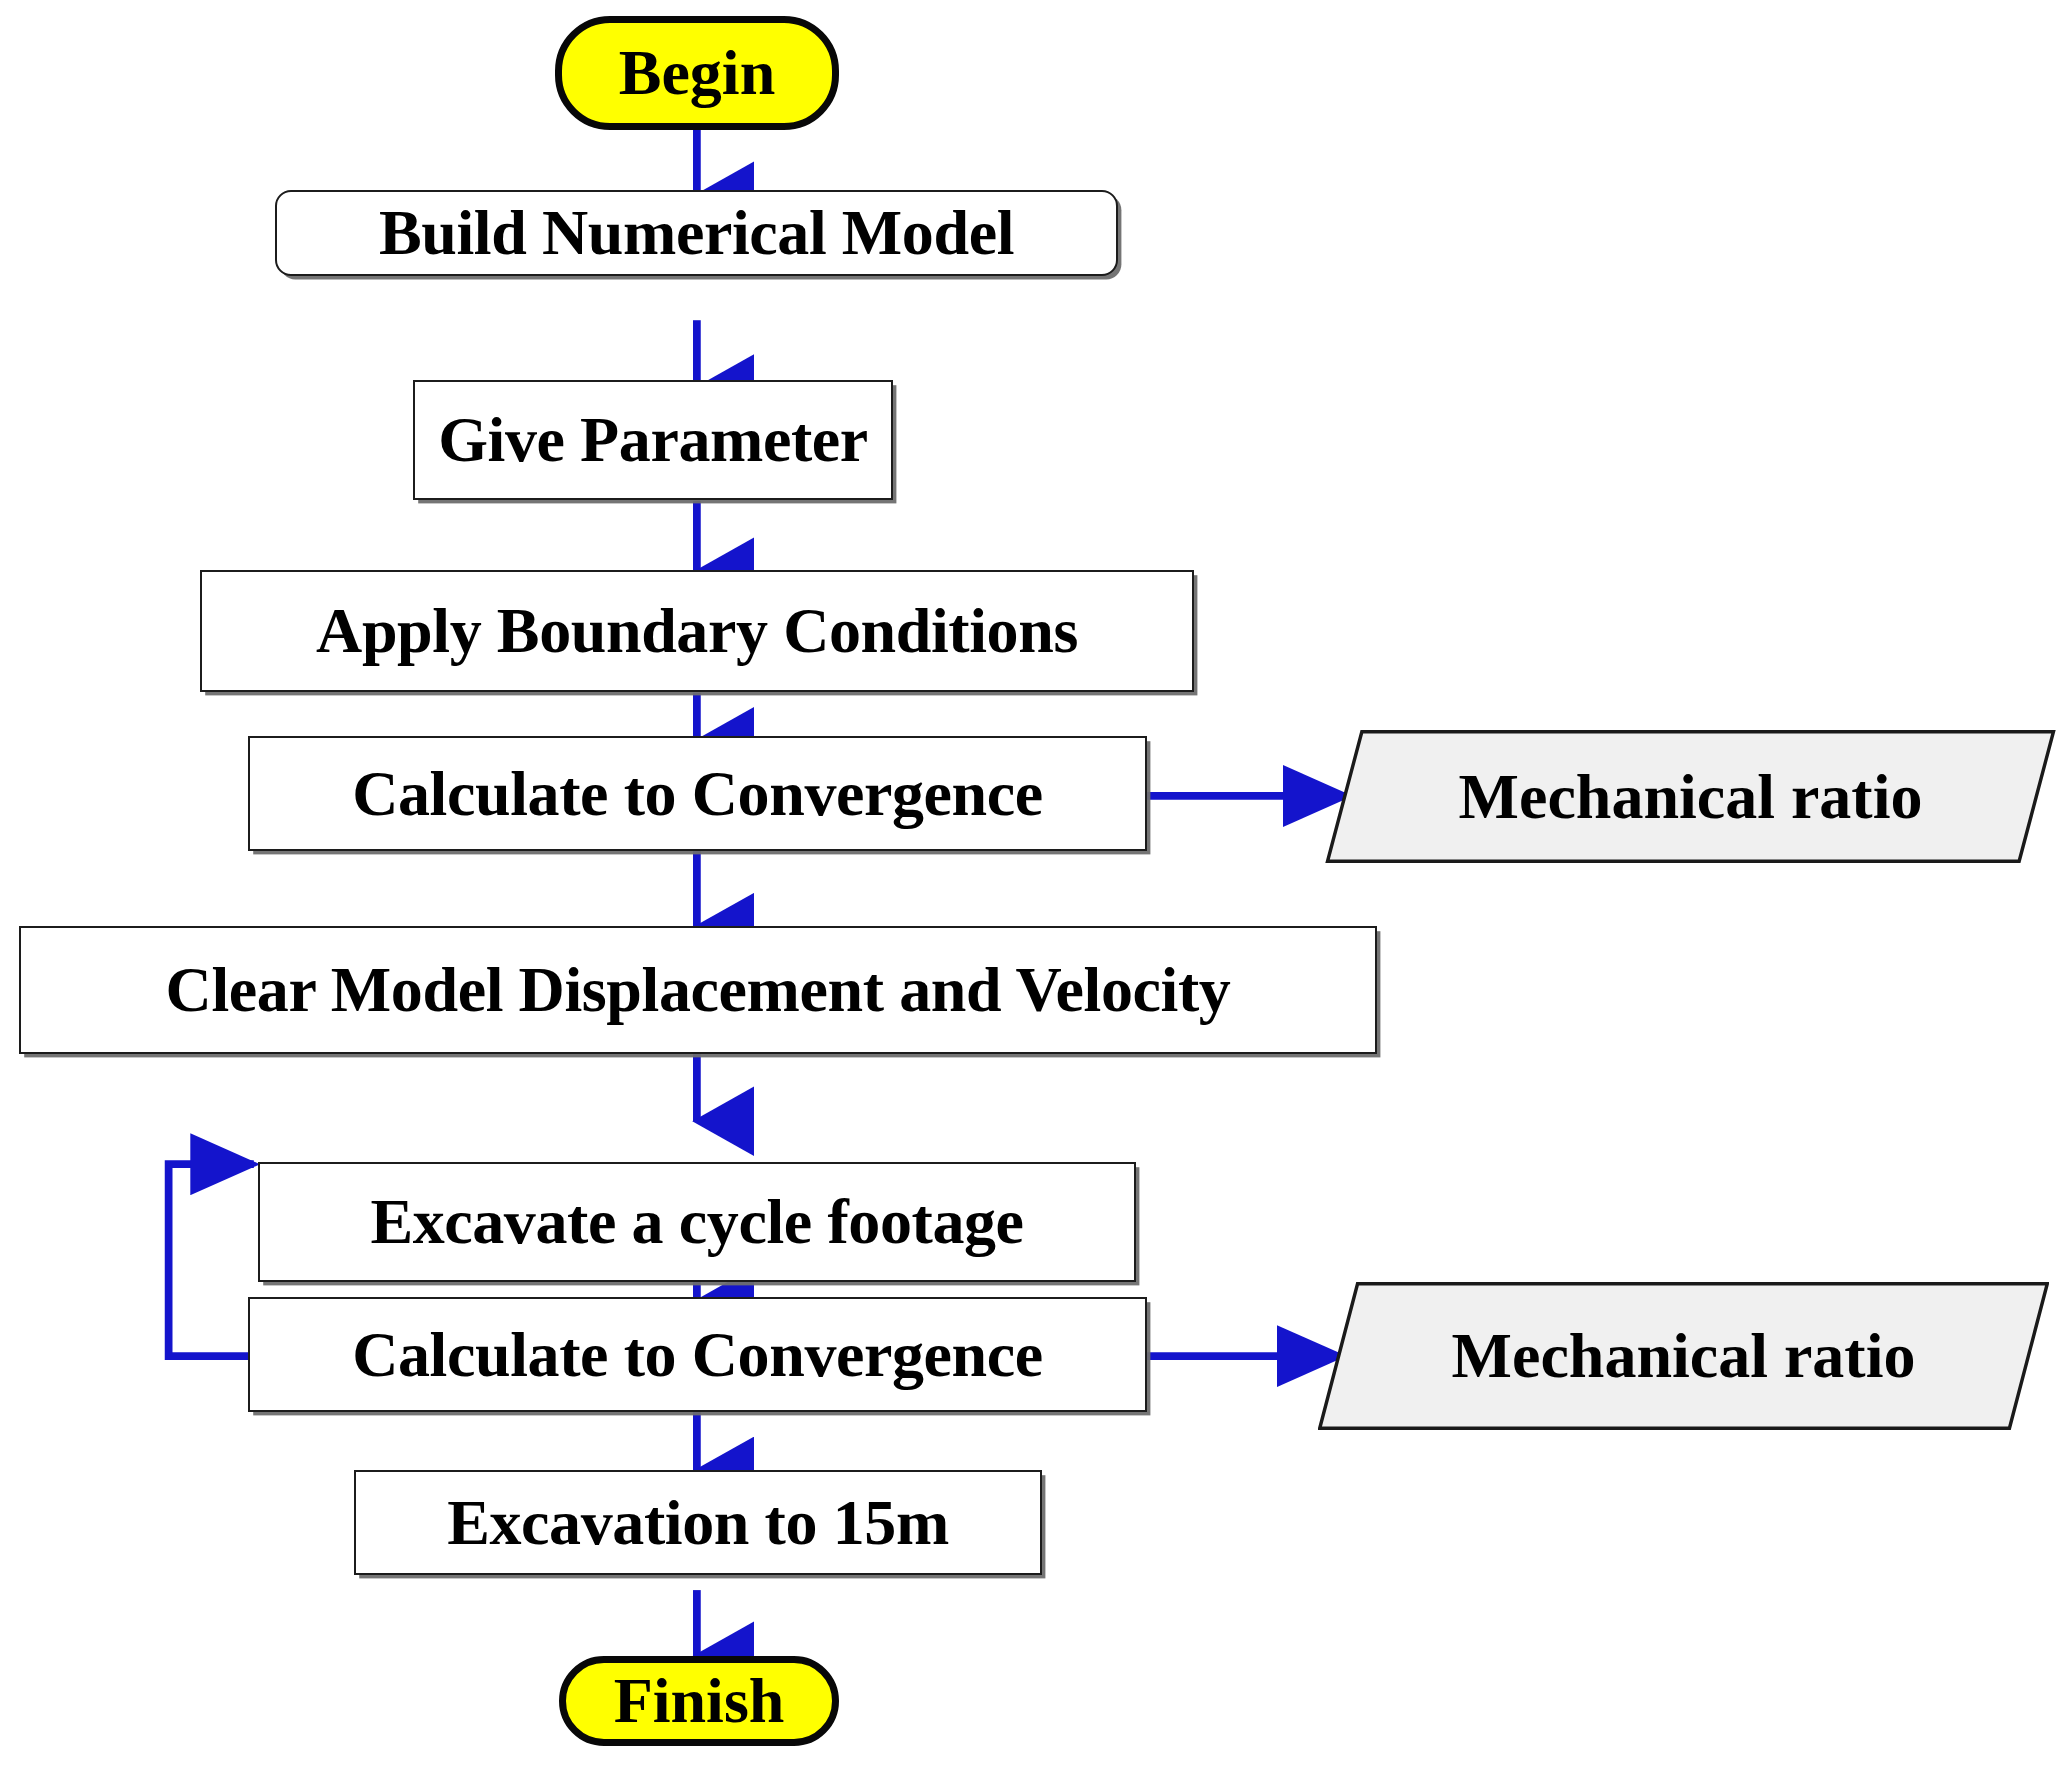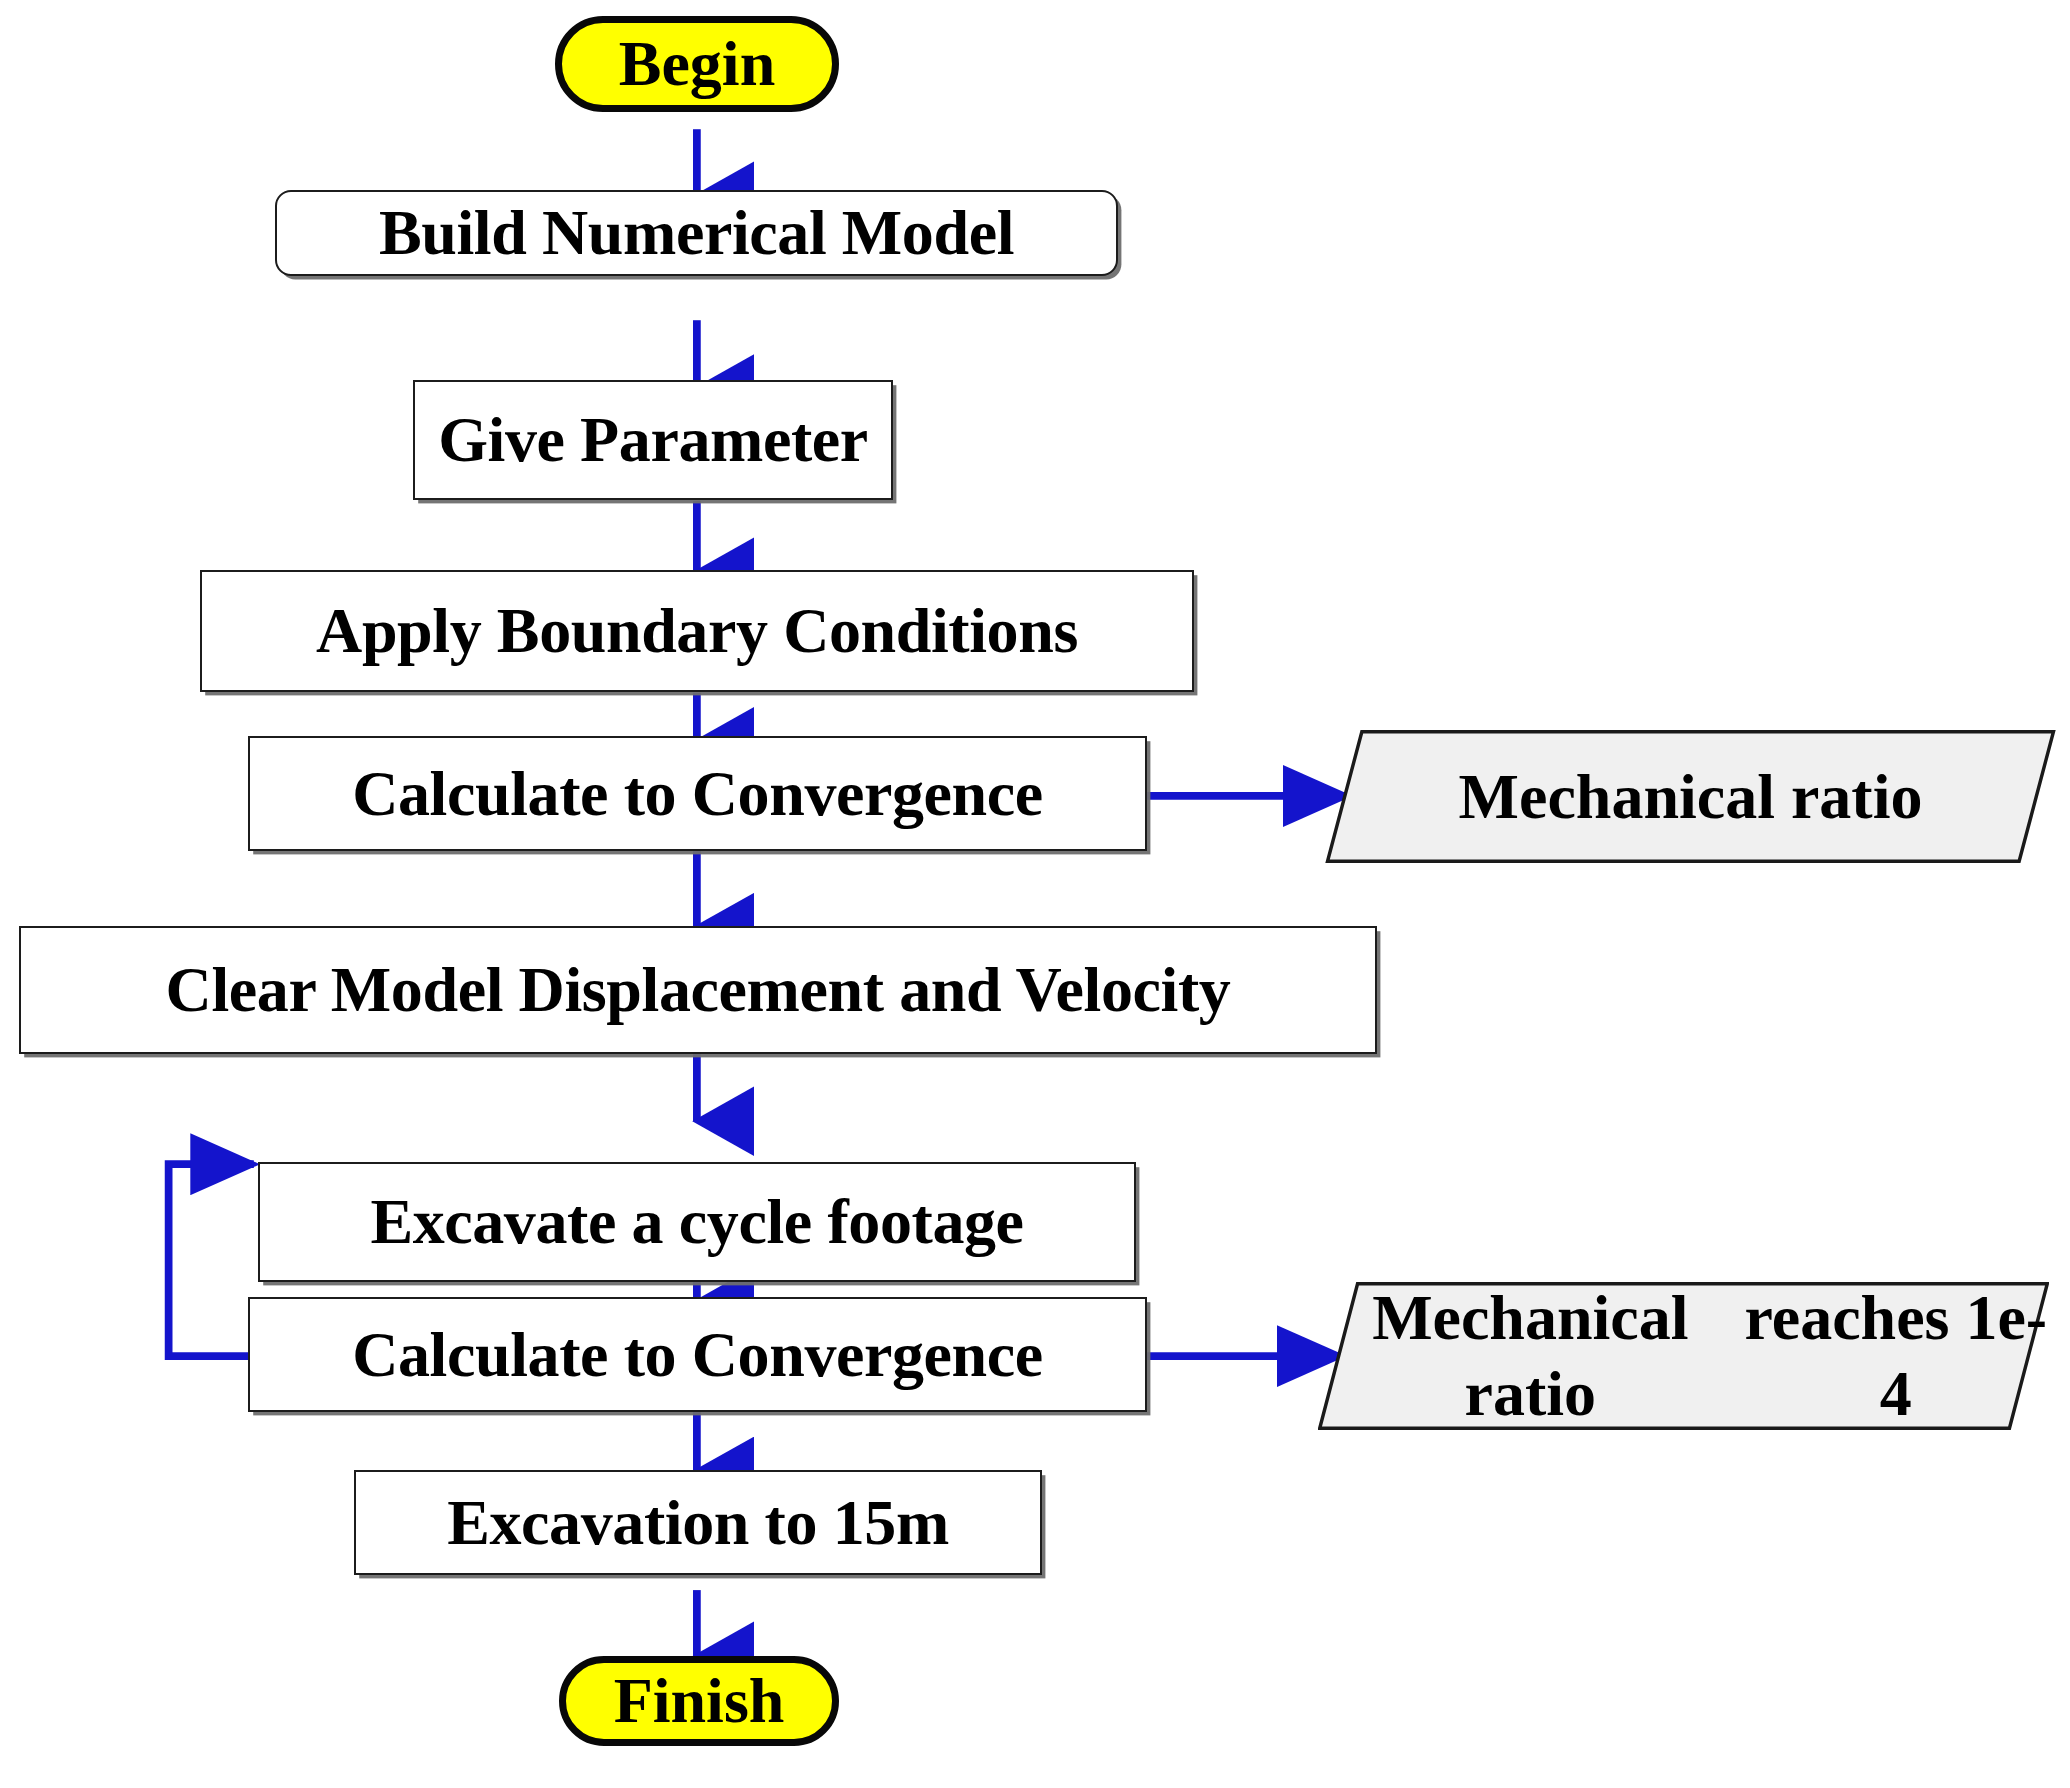--- a/index.html
+++ b/index.html
@@ -111,21 +111,21 @@
 
       <path d="M 290 1576 L 196 1576 L 196 1353 L 295 1353" marker-end="url(#arrowRight)"></path>
 
       <line x1="810" y1="1639" x2="1810" y2="1639" stroke="none"></line>
       <line x1="810" y1="1639" x2="810" y2="1710" marker-end="url(#arrowDown)"></line>
 
       <line x1="810" y1="1848" x2="810" y2="1925" marker-end="url(#arrowDown)"></line>
     </g>
   </svg>
 
-  <div class="node terminator" style="left:555px; top:15.5px; width:284px; height:96px;text-align:right;">
+  <div class="node terminator" style="left:555px; top:15.5px; width:284px; height:114px;text-align:right;">
     <span>Begin</span>
   </div>
 
   <div class="node process" style="left:275px; top:190px; width:843px; height:86px;border-radius:16px;">
     <span>Build Numerical Model</span>
   </div>
 
   <div class="node process" style="left:413px; top:380px; width:480px; height:120px;">
     <span>Give Parameter</span>
   </div>
@@ -158,21 +158,20 @@
   <div class="node process" style="left:248px; top:1297px; width:899px; height:115px;">
     <span>Calculate to Convergence</span>
   </div>
 
   <div class="paraWrap" style="left:1318px; top:1282px; width:731px; height:148px;">
     <svg width="731" height="148" viewBox="0 0 850 172" xmlns="http://www.w3.org/2000/svg">
       <polygon points="46,2 848,2 804,170 2,170" fill="#F0F0F0" stroke="#1A1A1A" stroke-width="4"></polygon>
     </svg>
     <div class="paraLabel">
       <span>Mechanical ratio</span>
-      <span>reaches 1e-4</span>
     </div>
   </div>
 
   <div class="node process" style="left:354px; top:1470px; width:688px; height:105px;">
     <span>Excavation to 15m</span>
   </div>
 
   <div class="node terminator" style="left:559px; top:1656px; width:280px; height:90px;">
     <span>Finish</span>
   </div>

